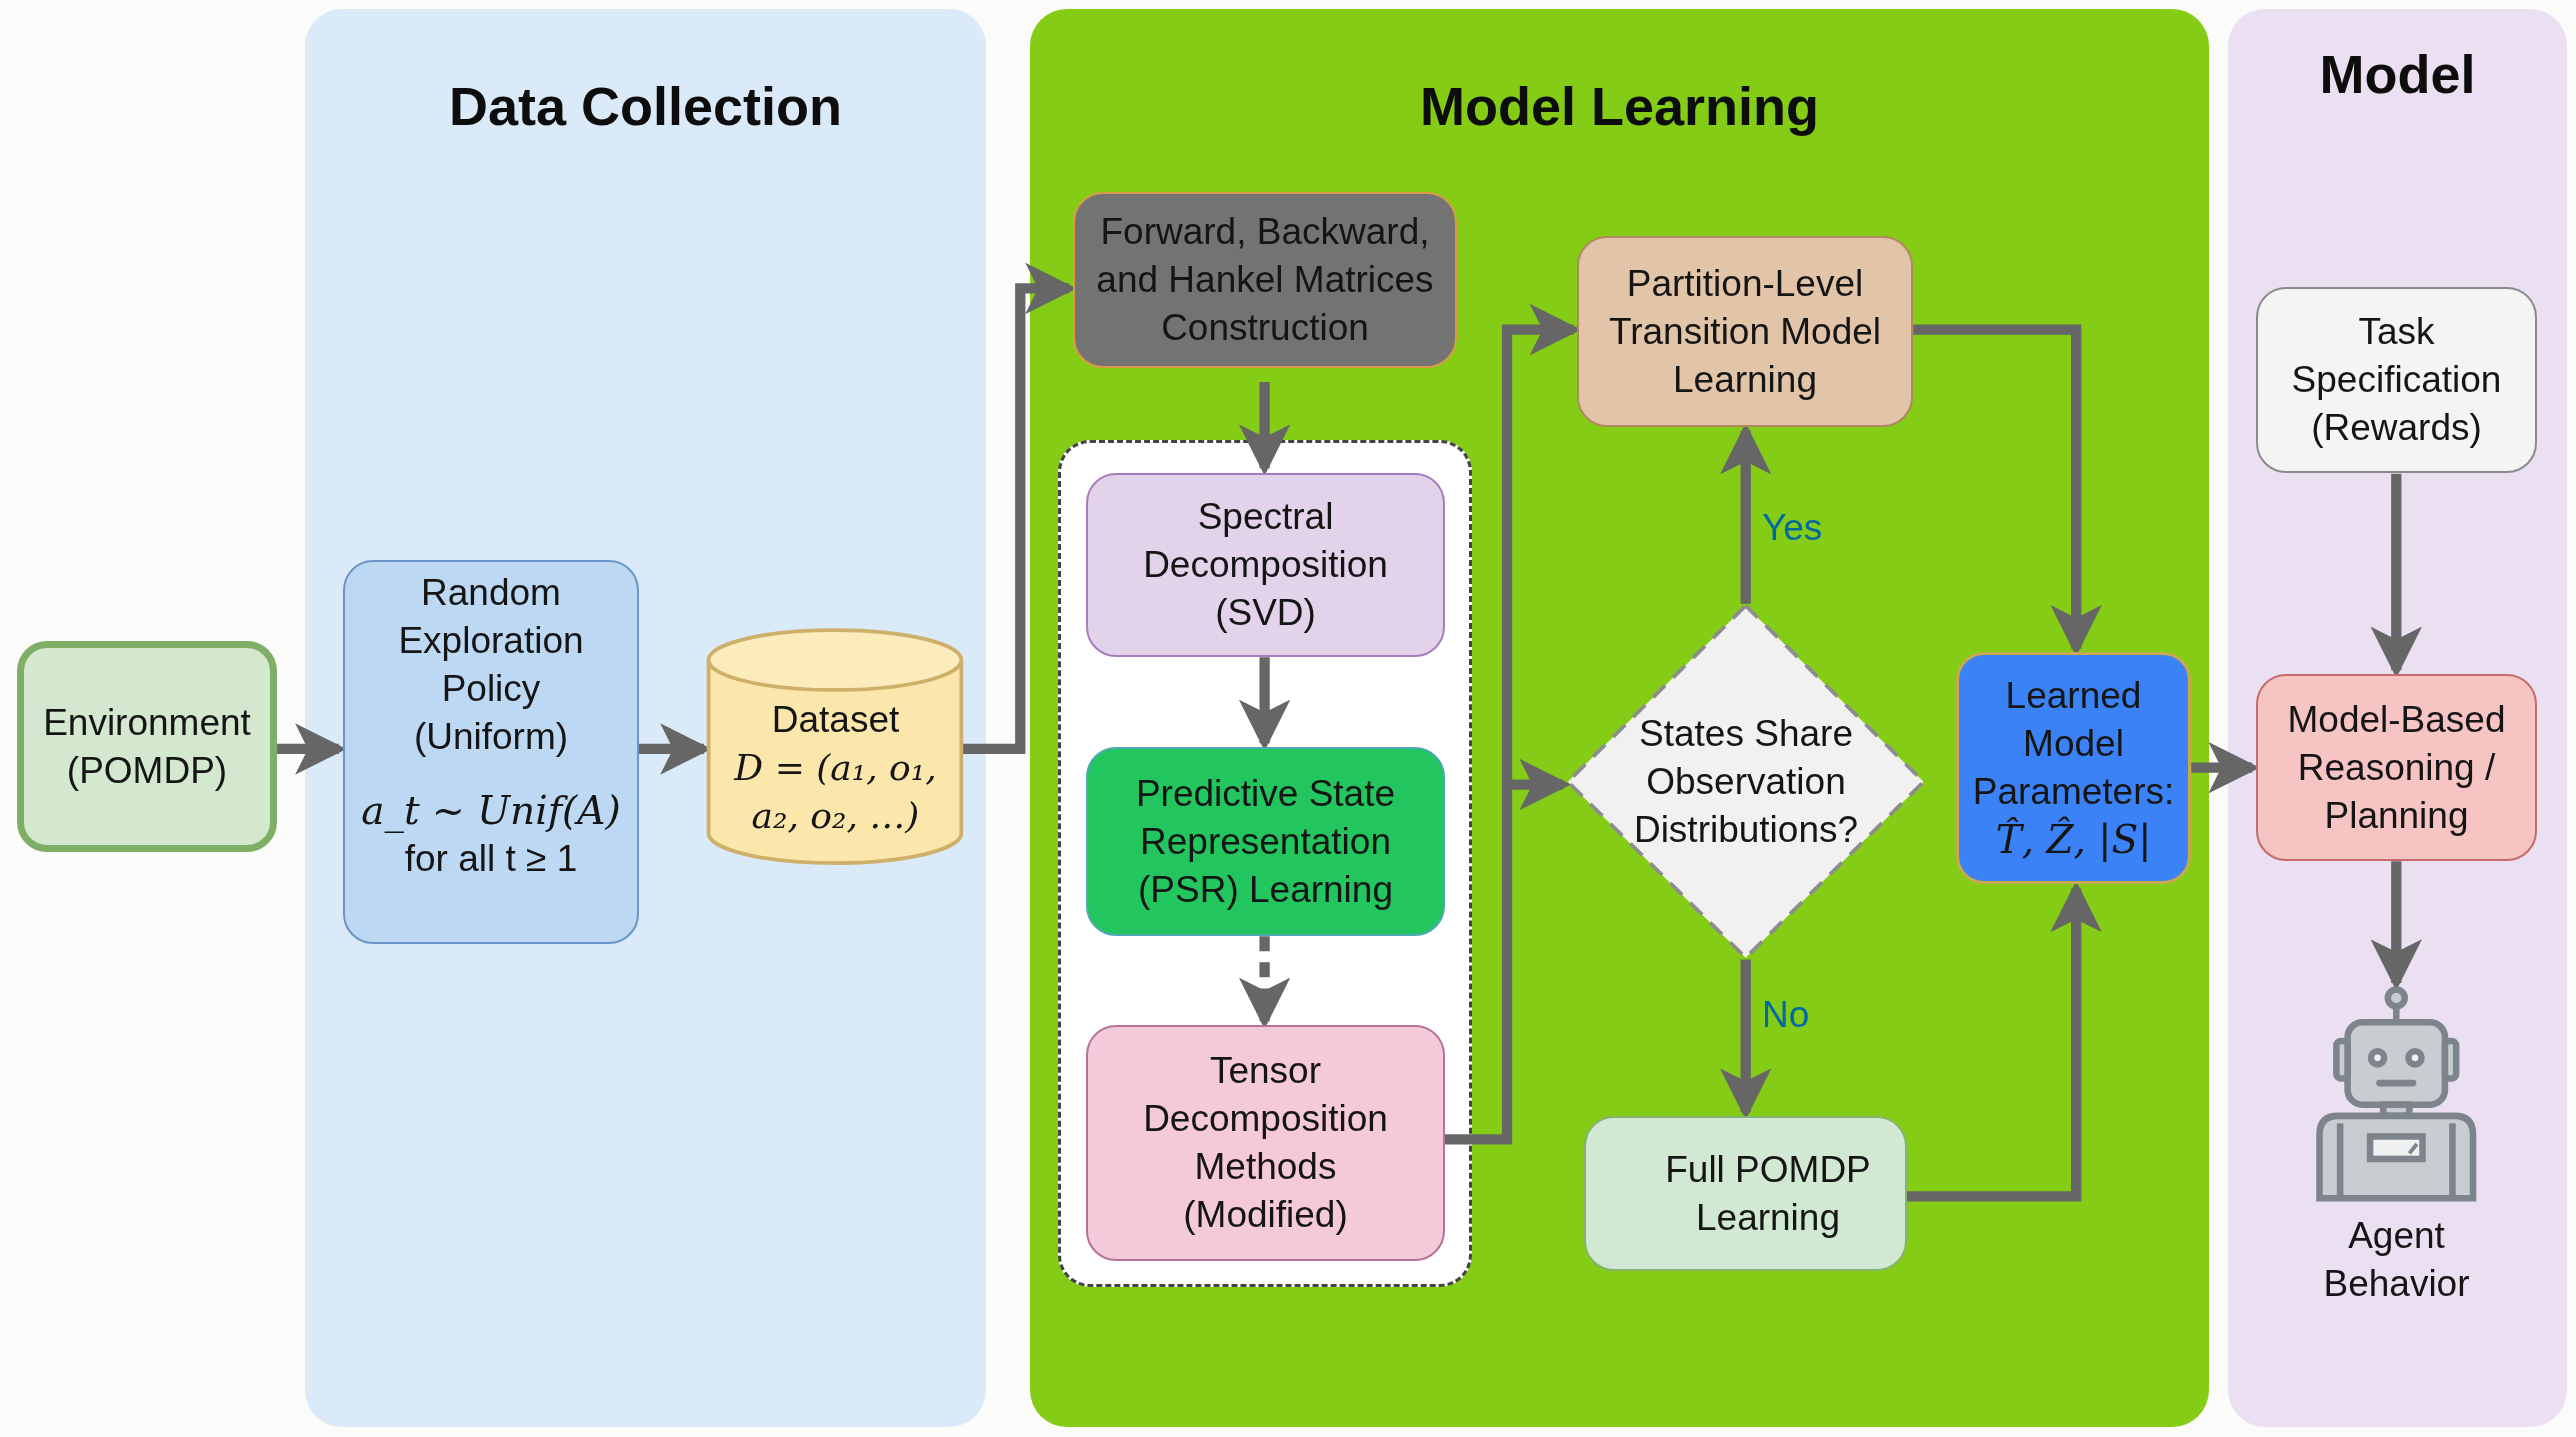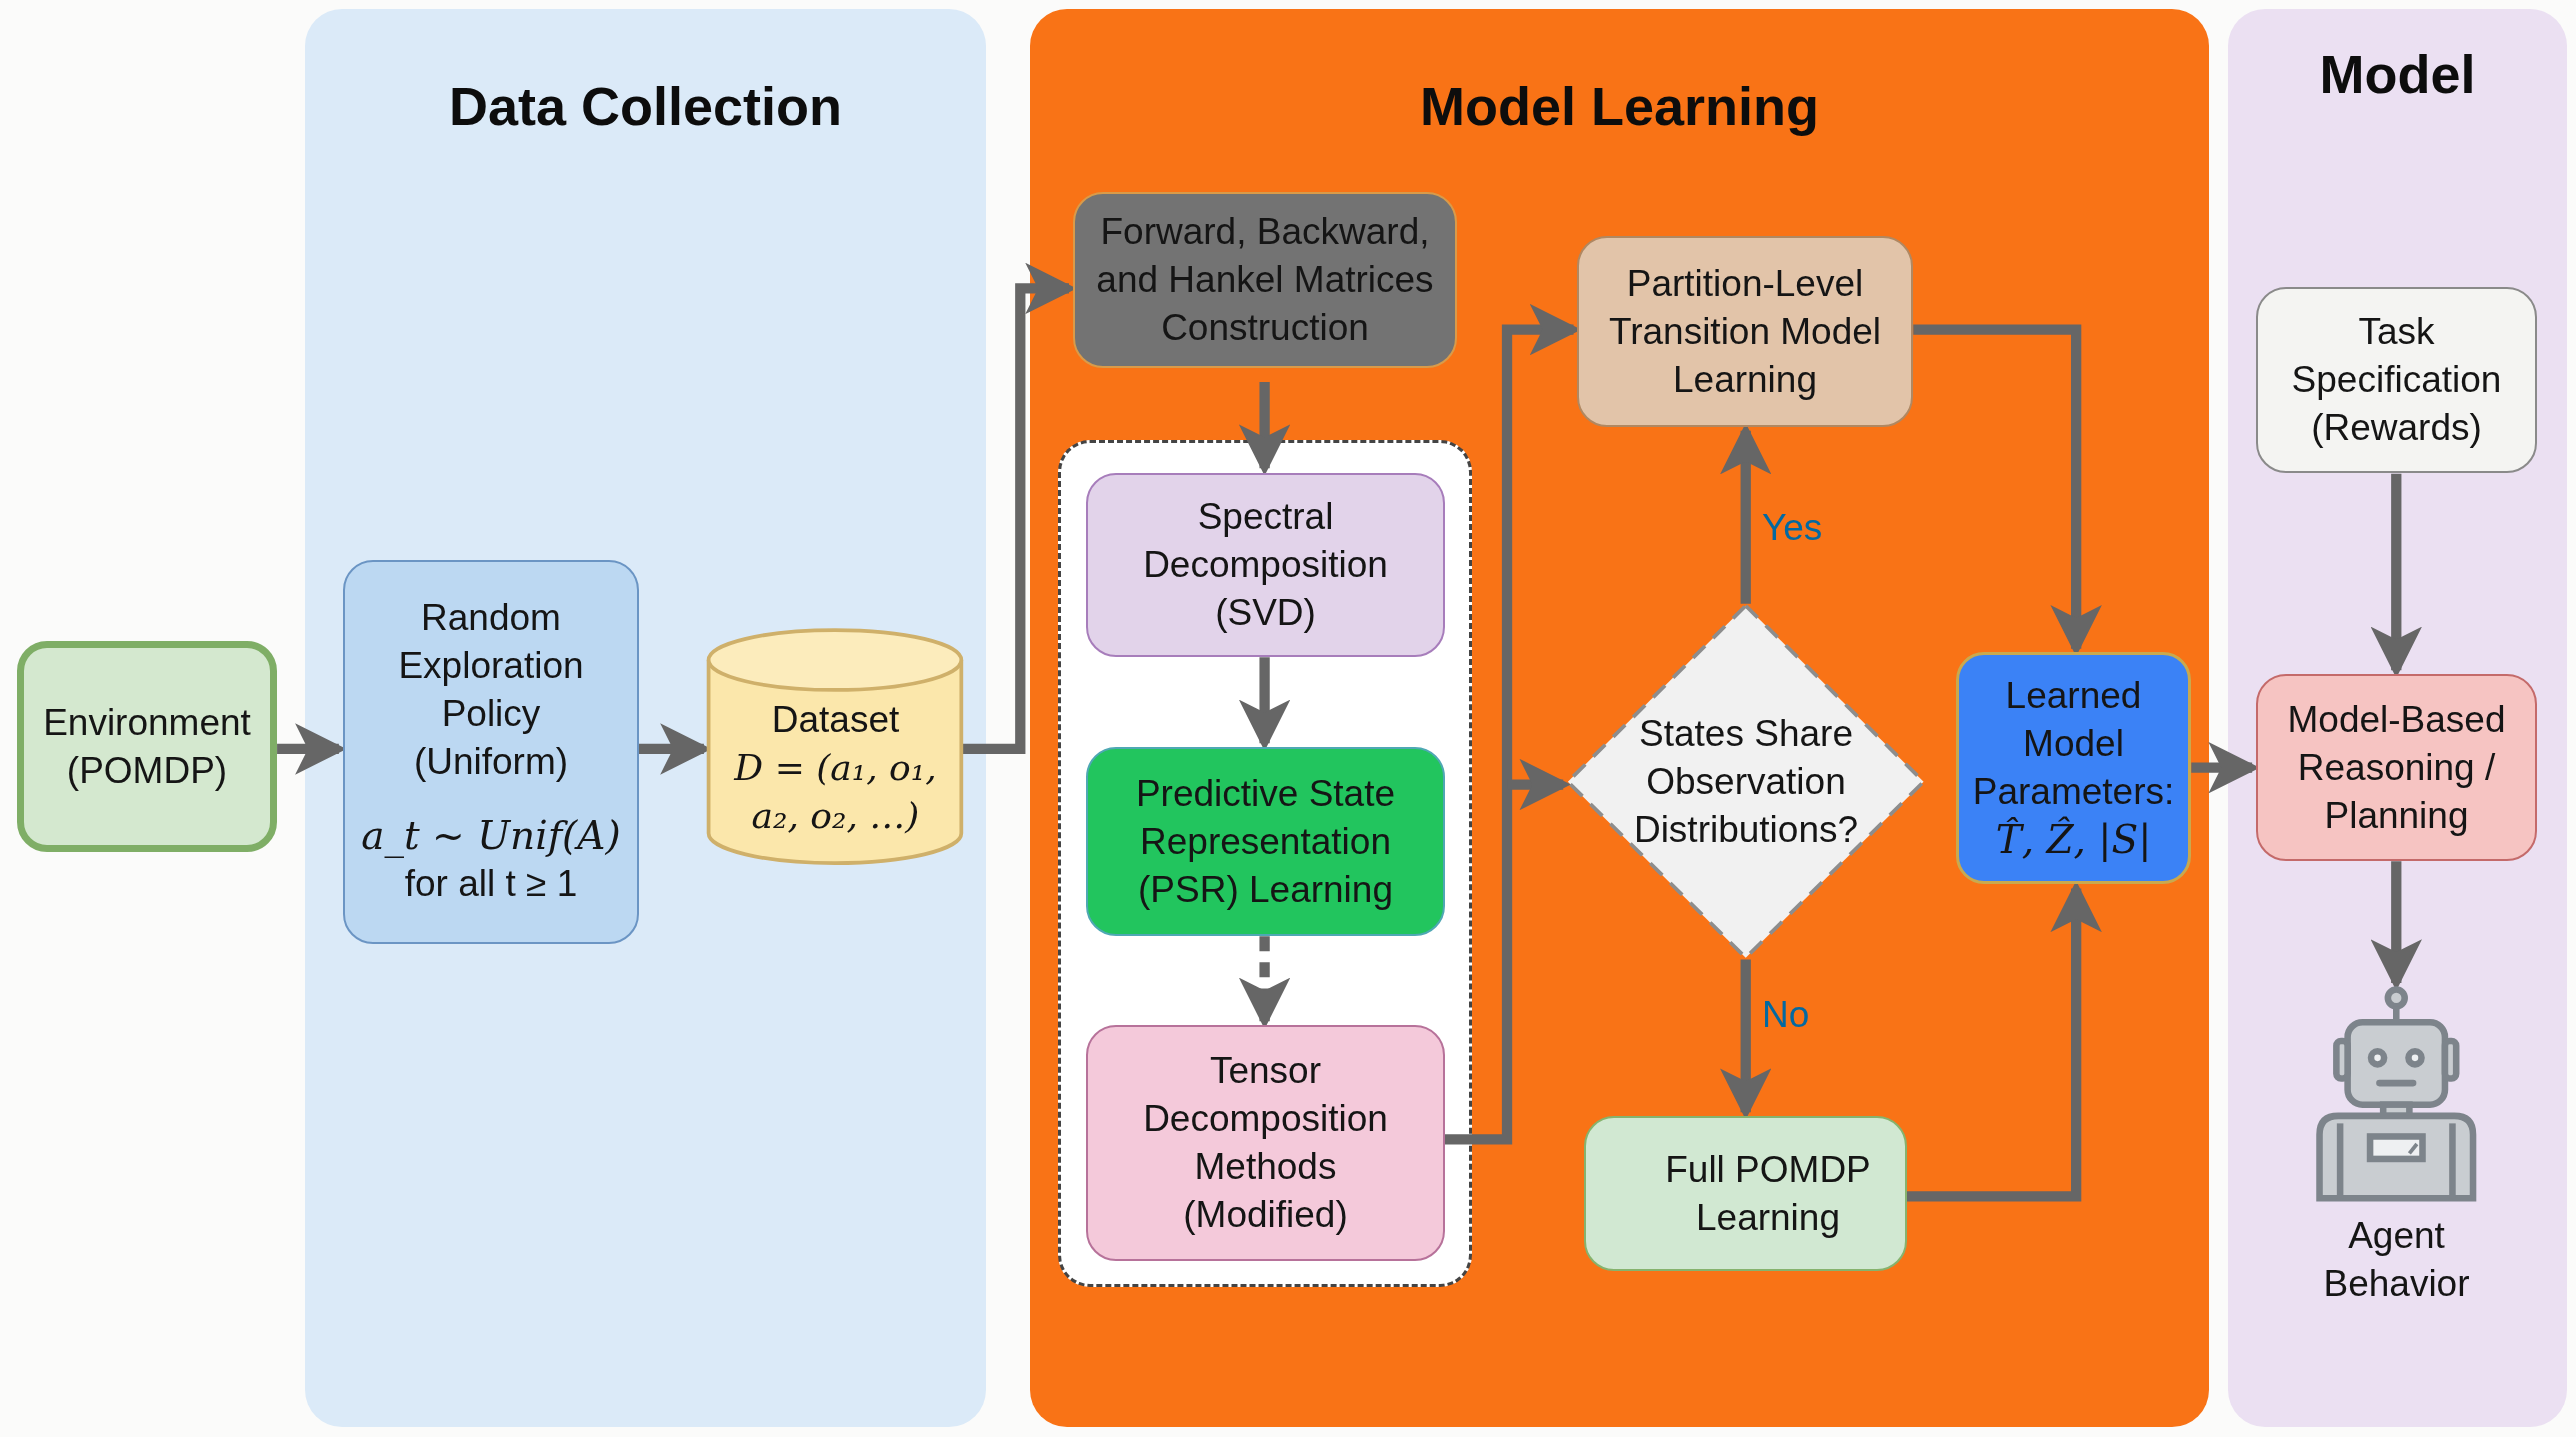--- a/index.html
+++ b/index.html
@@ -24,21 +24,21 @@
   svg.overlay { position: absolute; left: 0; top: 0; pointer-events: none; }
   .lbl { position: absolute; font-size: 37px; line-height: 45px; color: #0369a1; }
 </style>
 </head>
 <body>
 
 <div class="panel" style="left:305px; top:9.4px; width:681px; height:1418px; background:#dbeaf8;">
   <div class="panel-title" style="top:64px;">Data Collection</div>
 </div>
 
-<div class="panel" style="left:1030px; top:9.4px; width:1179px; height:1418px; background:#f97316;">
+<div class="panel" style="left:1030px; top:9.4px; width:1179px; height:1418px; background:#84cc16;">
   <div class="panel-title" style="top:64px;">Model Learning</div>
 </div>
 
 <div class="panel" style="left:2228px; top:9.4px; width:339px; height:1418px; background:#ebe0f2;">
   <div class="panel-title" style="top:32px;">
     <span style="display:block">Model</span>
   </div>
 </div>
 
 <div style="position:absolute; left:1058px; top:440px; width:414px; height:847px; box-sizing:border-box;
@@ -105,21 +105,21 @@
     <rect x="2532" y="1214" width="56" height="24" fill="#eef0f2"></rect>
     <line x1="2574" y1="1232" x2="2582" y2="1222" stroke-width="4"></line>
   </g>
 </svg>
 
 <div class="node" style="left:17px; top:641px; width:260px; height:211px; background:#d4e8cf; border:7.5px solid #7fae66;">
   <span class="line">Environment</span>
   <span class="line">(POMDP)</span>
 </div>
 
-<div class="node" style="left:343px; top:560px; width:296px; height:384px; background:#bcd8f2; border:2.8px solid #6b95c4; justify-content:flex-start; padding-top:32px;">
+<div class="node" style="left:343px; top:560px; width:296px; height:384px; background:#bcd8f2; border:2.8px solid #6b95c4; justify-content:flex-start; padding-top:7px;">
   <span class="line">Random</span>
   <span class="line">Exploration</span>
   <span class="line">Policy</span>
   <span class="line">(Uniform)</span>
   <span class="line math" style="margin-top:26px; font-size:39px;">a_t ~ Unif(A)</span>
   <span class="line">for all t ≥ 1</span>
 </div>
 
 <div class="node" style="left:709px; top:688px; width:253px; height:159px; background:transparent; border:none;justify-content:center;">
   <span class="line">Dataset</span>

